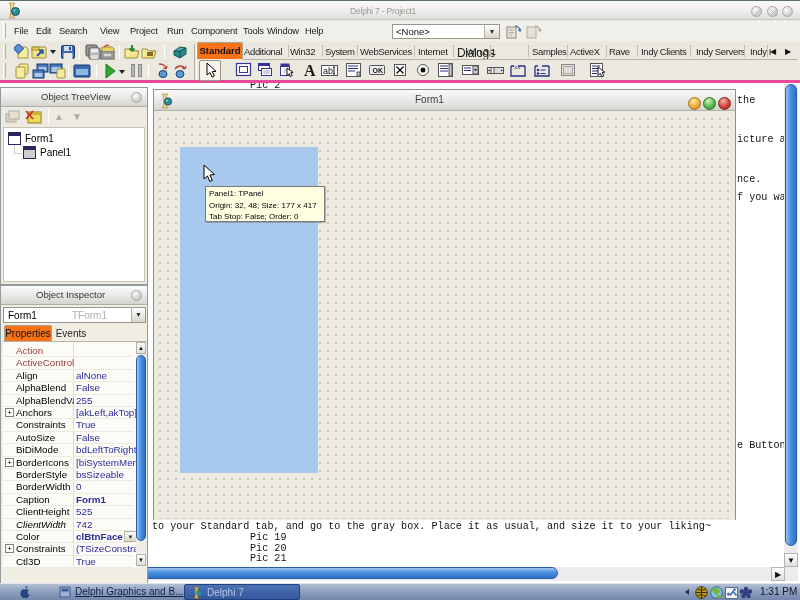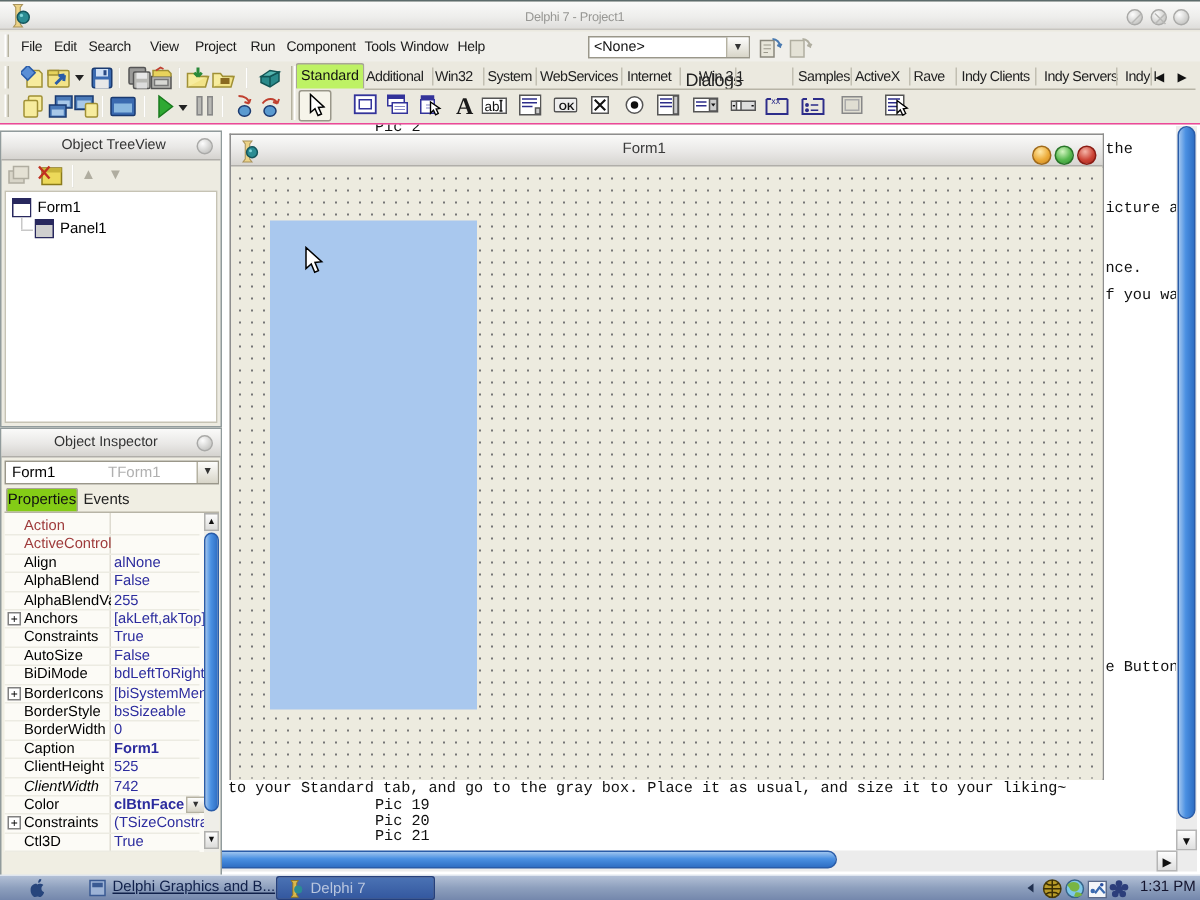--- a/index.html
+++ b/index.html
@@ -42,29 +42,32 @@
   </div>
   <div class="abs" style="left:261px;top:4px;width:80px;font-size:10px;color:#3a3a3a;">Form1</div>
   <div class="abs" style="left:534px;top:7px;width:13px;height:13px;border-radius:50%;background:radial-gradient(circle at 40% 28%,#ffe9a8,#ecab39 55%,#c9831c);border:1px solid #a06a1a;"></div>
   <div class="abs" style="left:549px;top:7px;width:13px;height:13px;border-radius:50%;background:radial-gradient(circle at 40% 28%,#d2f5c0,#57b84f 55%,#2e8f2e);border:1px solid #287428;"></div>
   <div class="abs" style="left:564px;top:7px;width:13px;height:13px;border-radius:50%;background:radial-gradient(circle at 40% 28%,#f5b5a8,#cc4436 55%,#a32318);border:1px solid #8a1c14;"></div>
 
   <div class="abs" style="left:0;top:22px;width:581px;height:407px;background-color:#edebdf;background-image:radial-gradient(circle, #767676 0.55px, transparent 0.8px);background-size:8px 8px;background-position:2px 3px;">
 
     <div class="abs" style="left:26px;top:35px;width:138px;height:326px;background:#a9c8ee;"></div>
 
+    <div class="abs" style="left:51px;top:74px;width:120px;height:36px;background:#ffffe1;border:1px solid #7a7a7a;box-shadow:1px 1px 0 rgba(90,90,90,0.35);font-size:8px;line-height:11.5px;color:#000;padding:1px 0 0 3px;white-space:pre;">Panel1: TPanel
+Origin: 32, 48; Size: 177 x 417
+Tab Stop: False; Order: 0</div>
 
 
     <svg class="abs" style="left:48px;top:52px;" width="14" height="20" viewBox="0 0 14 20">
         <path d="M2 1 L2 15 L5.5 12 L7.8 17.5 L10.3 16.4 L8 11 L12.5 10.5 Z" fill="#fff" stroke="#000" stroke-width="1"></path>
       </svg>
   </div>
 </div>
 
-<div class="abs" style="left:0;top:0;width:800px;height:83px;background:#ebe9df;border-bottom:1px solid #ec4899;">
+<div class="abs" style="left:0;top:0;width:800px;height:83px;background:#ebe9df;border-bottom:3px solid #ec4899;">
 
   <div class="abs" style="left:0;top:0;width:800px;height:20px;background:linear-gradient(#fafaf9,#ededeb 60%,#dedddb);border-top:1px solid #5c6b6b;border-bottom:1px solid #c6c4c0;"></div>
   <svg class="abs" style="left:5px;top:2px;" width="16" height="17">
       <path d="M4 1 h6 l-1.5 2 v11 l1.5 2 h-6 l1.5 -2 v-11 z" fill="#ecd387" stroke="#a8925a" stroke-width="0.7"></path>
       <circle cx="10.5" cy="9.5" r="4" fill="#2b8c93" stroke="#14555c"></circle>
       <circle cx="9.3" cy="8.3" r="1.1" fill="#7fd4d8"></circle>
     </svg>
   <div class="abs" style="left:350px;top:6px;font-size:8.5px;letter-spacing:-0.2px;color:#979794;">Delphi 7 - Project1</div>
   <div class="abs orb" style="left:751px;top:6px;"></div>
     <svg class="abs" style="left:753px;top:8px;" width="9" height="9">
@@ -264,21 +267,21 @@
   <svg class="abs" style="left:560px;top:62px;" width="16" height="16">
       <rect x="1.5" y="2.5" width="13" height="11" fill="#e0ded2" stroke="#888"></rect>
       <rect x="3.5" y="4.5" width="9" height="7" fill="none" stroke="#aaa"></rect>
     </svg>
   <svg class="abs" style="left:590px;top:62px;" width="17" height="16">
       <rect x="0.5" y="1.5" width="12" height="13" fill="#fff" stroke="#555"></rect>
       <path d="M2 4 h8 M2 6.5 h8 M2 9 h8 M2 11.5 h5" stroke="#2d2d8a"></path>
       <path d="M8 5 l0 8.5 l2.2 -2.2 l1.6 3.4 l2 -1 l-1.6 -3.2 l2.6 -0.4 z" fill="#fff" stroke="#000" stroke-width="0.9"></path>
     </svg>
 
-  <div class="abs" style="left:197px;top:42px;width:46px;height:17px;background:#bef264;border:1px solid #a9a698;border-bottom:none;border-radius:2px 2px 0 0;font-size:9.5px;color:#111;text-align:center;line-height:16px;">Standard</div>
+  <div class="abs" style="left:197px;top:42px;width:46px;height:17px;background:#f97316;border:1px solid #a9a698;border-bottom:none;border-radius:2px 2px 0 0;font-size:9.5px;color:#111;text-align:center;line-height:16px;font-weight:bold;">Standard</div>
   <div class="abs" style="top:46px;letter-spacing:-0.35px;left:244px;font-size:9.5px;color:#222;">Additional</div>
   <div class="abs" style="top:46px;letter-spacing:-0.35px;left:290px;font-size:9.5px;color:#222;">Win32</div>
   <div class="abs" style="top:46px;letter-spacing:-0.35px;left:325px;font-size:9.5px;color:#222;">System</div>
   <div class="abs" style="top:46px;letter-spacing:-0.35px;left:360px;font-size:9.5px;color:#222;">WebServices</div>
   <div class="abs" style="top:46px;letter-spacing:-0.35px;left:418px;font-size:9.5px;color:#222;">Internet</div>
   <div class="abs" style="top:46px;letter-spacing:-0.35px;left:457px;font-size:12px;color:#222;">Dialogs</div>
   <div class="abs" style="top:46px;letter-spacing:-0.35px;left:466px;font-size:9.5px;color:#222;">Win 3.1</div>
   <div class="abs" style="top:46px;letter-spacing:-0.35px;left:532px;font-size:9.5px;color:#222;">Samples</div>
   <div class="abs" style="top:46px;letter-spacing:-0.35px;left:570px;font-size:9.5px;color:#222;">ActiveX</div>
   <div class="abs" style="top:46px;letter-spacing:-0.35px;left:609px;font-size:9.5px;color:#222;">Rave</div>
@@ -341,21 +344,21 @@
   <div class="abs" style="left:0;top:0;width:146px;height:19px;background:linear-gradient(#fafaf9,#e9e8e6 55%,#d5d3cf);border-bottom:1px solid #b0aea9;"></div>
   <div class="abs" style="left:35px;top:3px;font-size:9.5px;color:#333;">Object Inspector</div>
   <div class="abs orb" style="left:130px;top:4px;"></div>
 
   <div class="abs" style="left:2px;top:21px;width:143px;height:16px;background:#fff;border:1px solid #9a978a;">
     <div class="abs" style="left:4px;top:2px;font-size:10px;color:#000;">Form1</div>
     <div class="abs" style="left:68px;top:2px;font-size:10px;color:#b0b0b0;">TForm1</div>
     <div class="abs" style="left:127px;top:0px;width:14px;height:14px;background:linear-gradient(#fdfdfc,#d8d5c8);border-left:1px solid #b5b2a2;font-size:7px;text-align:center;line-height:13px;color:#333;">▼</div>
   </div>
 
-  <div class="abs" style="left:3px;top:39px;width:48px;height:16px;background:#84cc16;border:1px solid #a9a698;border-bottom:none;border-radius:2px 2px 0 0;font-size:10px;color:#111;text-align:center;line-height:15px;">Properties</div>
+  <div class="abs" style="left:3px;top:39px;width:48px;height:16px;background:#f97316;border:1px solid #a9a698;border-bottom:none;border-radius:2px 2px 0 0;font-size:10px;color:#111;text-align:center;line-height:15px;">Properties</div>
   <div class="abs" style="left:52px;top:42px;width:36px;height:13px;font-size:10px;color:#222;text-align:center;">Events</div>
   <div class="abs" style="left:2px;top:55px;width:143px;height:1px;background:#b7b4a6;"></div>
 
   <div class="abs" style="left:2px;top:56px;width:143px;height:226px;background:#fcfbf6;overflow:hidden;">
     <div class="abs" style="left:70px;top:0;width:1px;height:226px;background:#dedbd0;"></div>
     <div class="abs" style="left:13px;top:3.0px;width:58px;font-size:9.8px;color:#9e3a3a;overflow:hidden;white-space:nowrap;">Action</div>
     <div class="abs" style="left:0;top:14.4px;width:130px;height:1px;background:#ecebe2;"></div>
     <div class="abs" style="left:13px;top:15.4px;width:58px;font-size:9.8px;color:#9e3a3a;overflow:hidden;white-space:nowrap;">ActiveControl</div>
     <div class="abs" style="left:0;top:26.8px;width:130px;height:1px;background:#ecebe2;"></div>
     <div class="abs" style="left:13px;top:27.8px;width:58px;font-size:9.8px;color:#000;overflow:hidden;white-space:nowrap;">Align</div>
@@ -421,21 +424,21 @@
 <div class="abs" style="left:0;top:583px;width:800px;height:17px;background:linear-gradient(#b3c0d6,#8d9fbd 50%,#7487ac);border-top:1px solid #dfe5ee;">
   <svg class="abs" style="left:18px;top:1px;" width="12" height="14" viewBox="0 0 12 14">
       <path d="M8.5 1 C7.5 2 7.3 3 7.6 3.6 C8.6 3.5 9.4 2.6 9.6 1.2 Z M6.2 4.2 C4 4.2 2.4 5.8 2.4 8.3 C2.4 10.8 4 13 5.4 13 C6 13 6.4 12.7 7 12.7 C7.6 12.7 7.9 13 8.6 13 C9.9 13 11.2 10.9 11.4 9.8 C10.2 9.3 9.6 8.4 9.6 7.3 C9.6 6.3 10.1 5.5 10.9 5 C10.2 4.3 9.2 4.2 8.6 4.2 C7.8 4.2 7.2 4.6 6.8 4.6 C6.5 4.6 6.6 4.2 6.2 4.2 Z" fill="#27457c"></path>
     </svg>
   <svg class="abs" style="left:59px;top:2px;" width="12" height="12">
       <rect x="1" y="1" width="10" height="10" fill="#9db3d6" stroke="#3a5a93"></rect>
       <rect x="2.5" y="2.5" width="7" height="3" fill="#3a5a93"></rect>
     </svg>
   <div class="abs" style="left:75px;top:2px;font-size:10px;color:#10204a;text-decoration:underline;">Delphi Graphics and B...</div>
 
-  <div class="abs" style="left:184px;top:0px;width:106px;height:16px;background:linear-gradient(#4a72b4,#34589f);border:1px solid #25407c;border-radius:2px;">
+  <div class="abs" style="left:184px;top:0px;width:116px;height:16px;background:linear-gradient(#4a72b4,#34589f);border:1px solid #25407c;border-radius:2px;">
     <svg class="abs" style="left:6px;top:1px;" width="11" height="13">
         <path d="M3 1 h5 l-1.2 1.6 v8 l1.2 1.6 h-5 l1.2 -1.6 v-8 z" fill="#d9b94e" stroke="#8f7420" stroke-width="0.6"></path>
         <circle cx="7.8" cy="7" r="2.7" fill="#2b8c93"></circle>
       </svg>
     <div class="abs" style="left:22px;top:2px;font-size:10px;color:#b9c6df;">Delphi 7</div>
   </div>
 
   <div class="abs" style="left:685px;top:5px;width:0;height:0;border-top:3.5px solid transparent;border-bottom:3.5px solid transparent;border-right:4px solid #20304f;"></div>
   <svg class="abs" style="left:695px;top:2px;" width="13" height="13">
       <circle cx="6.5" cy="6.5" r="5.8" fill="#b99b28" stroke="#4a3c08"></circle>

